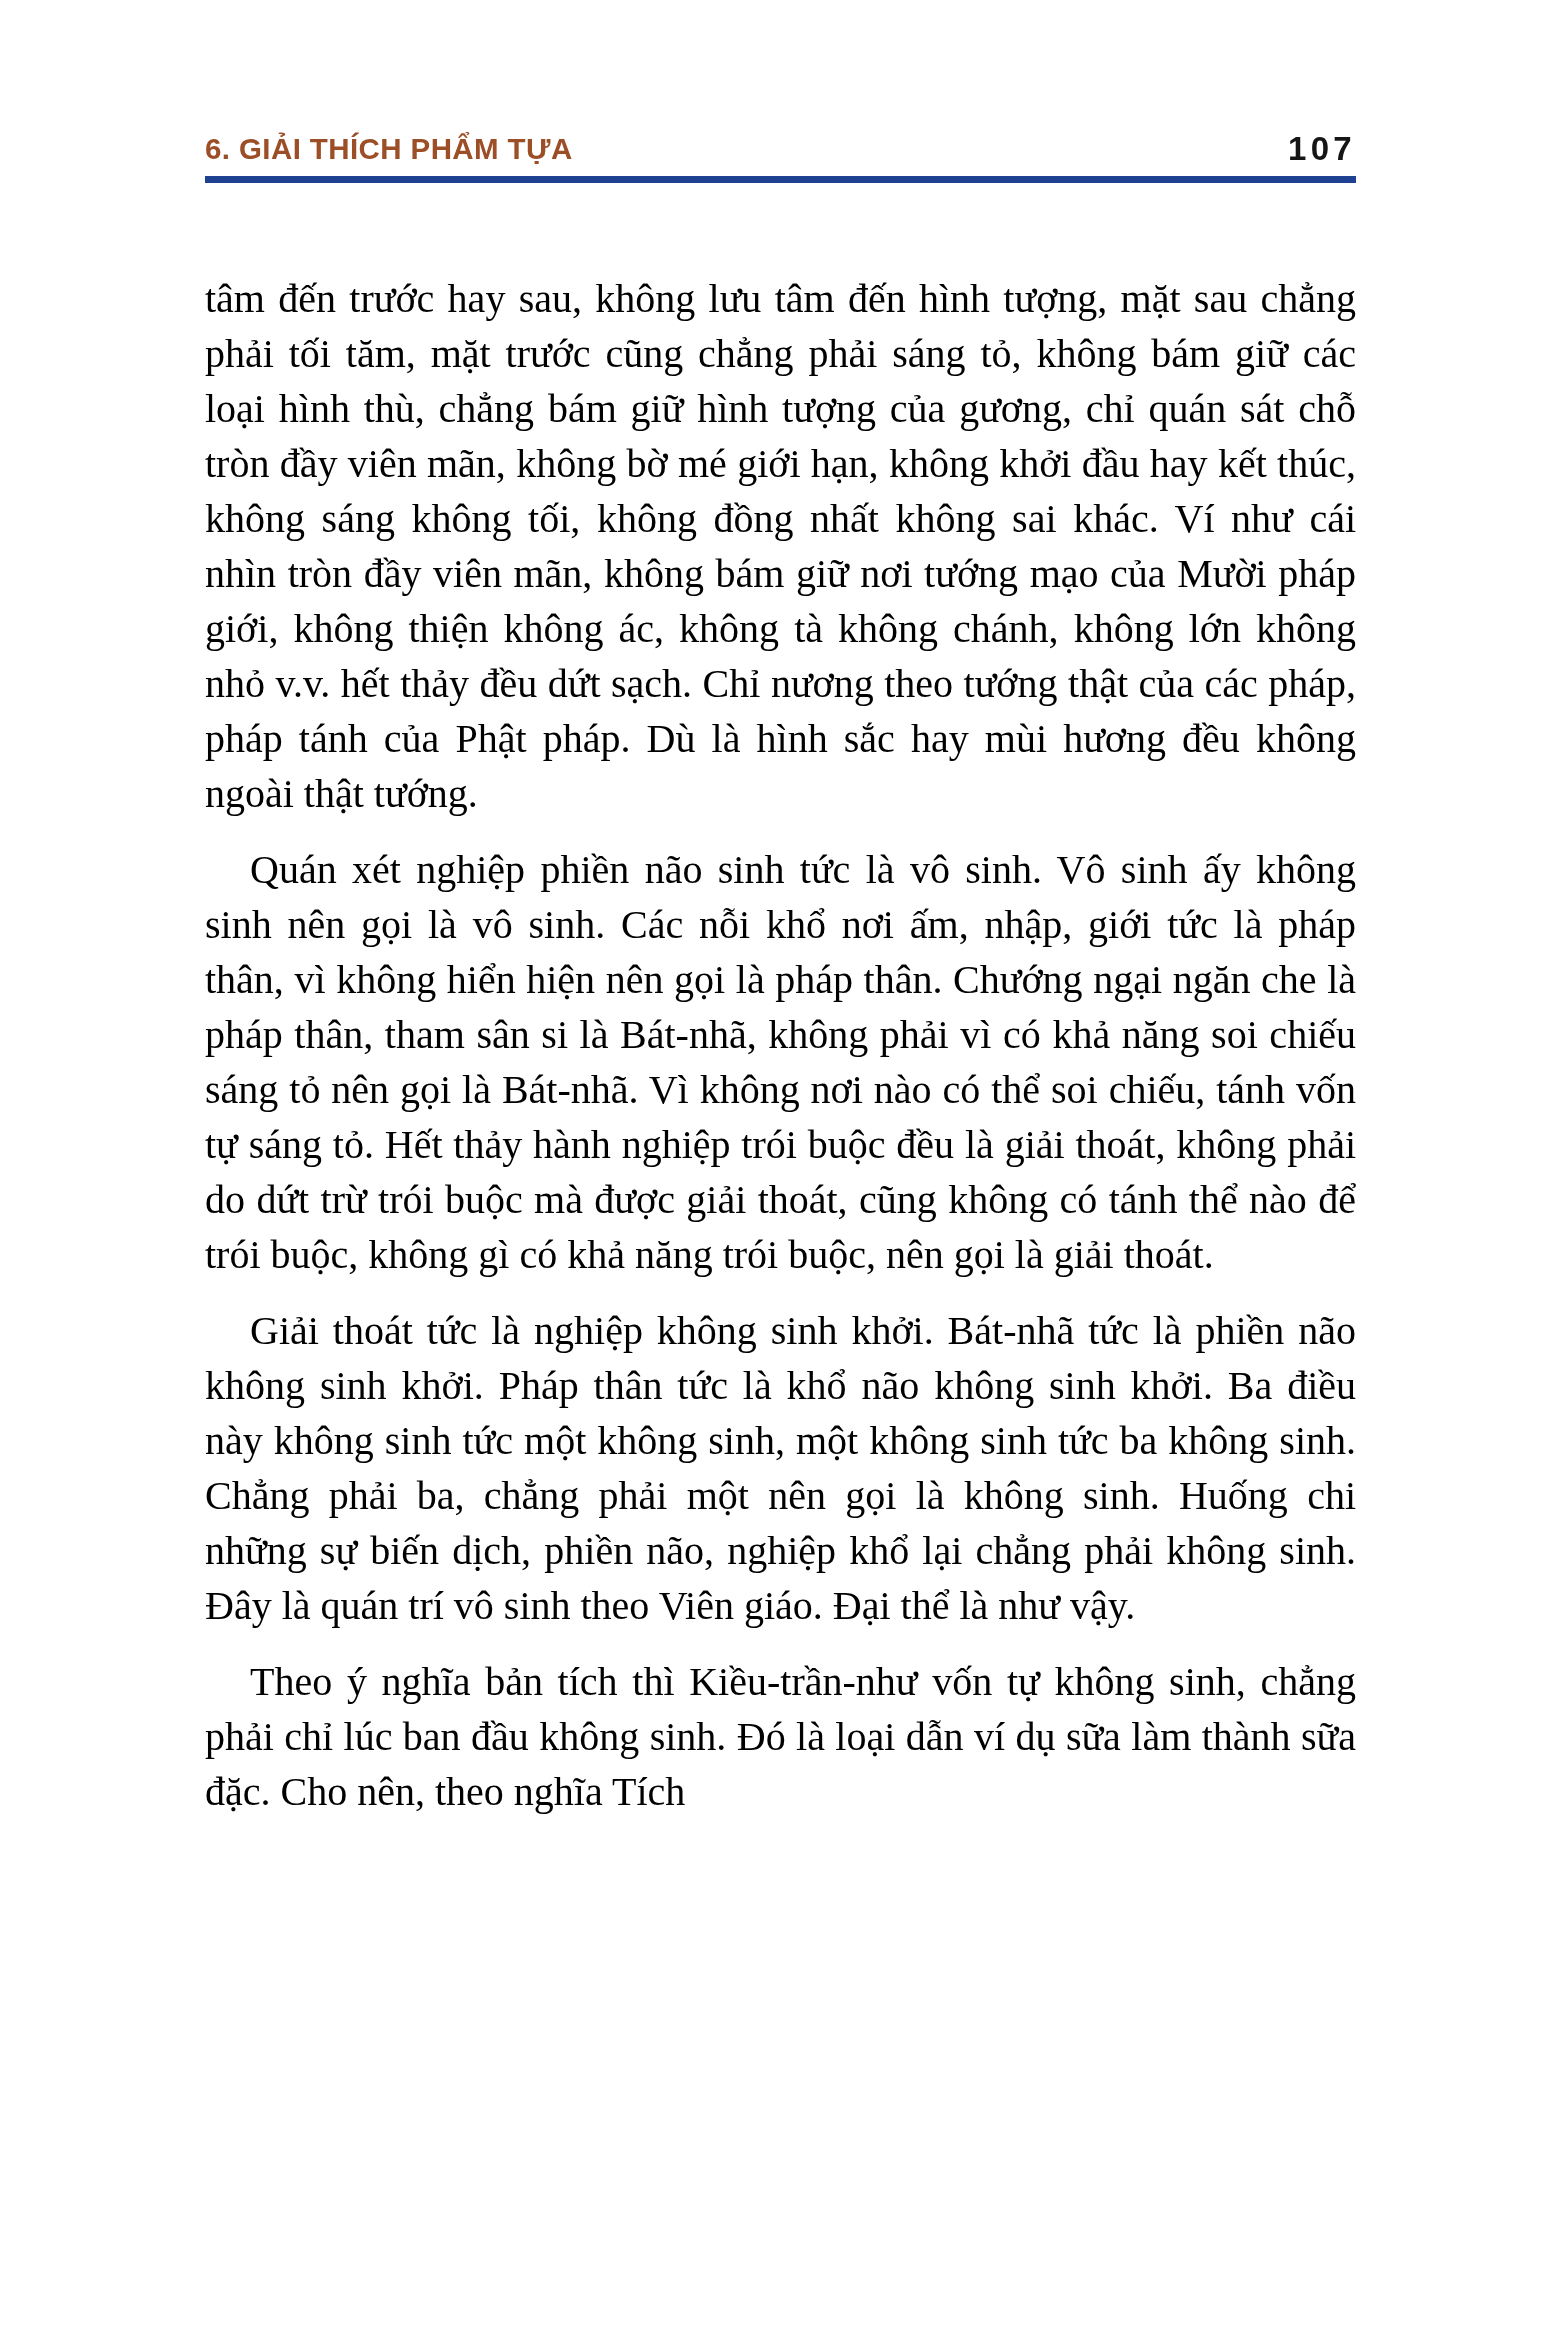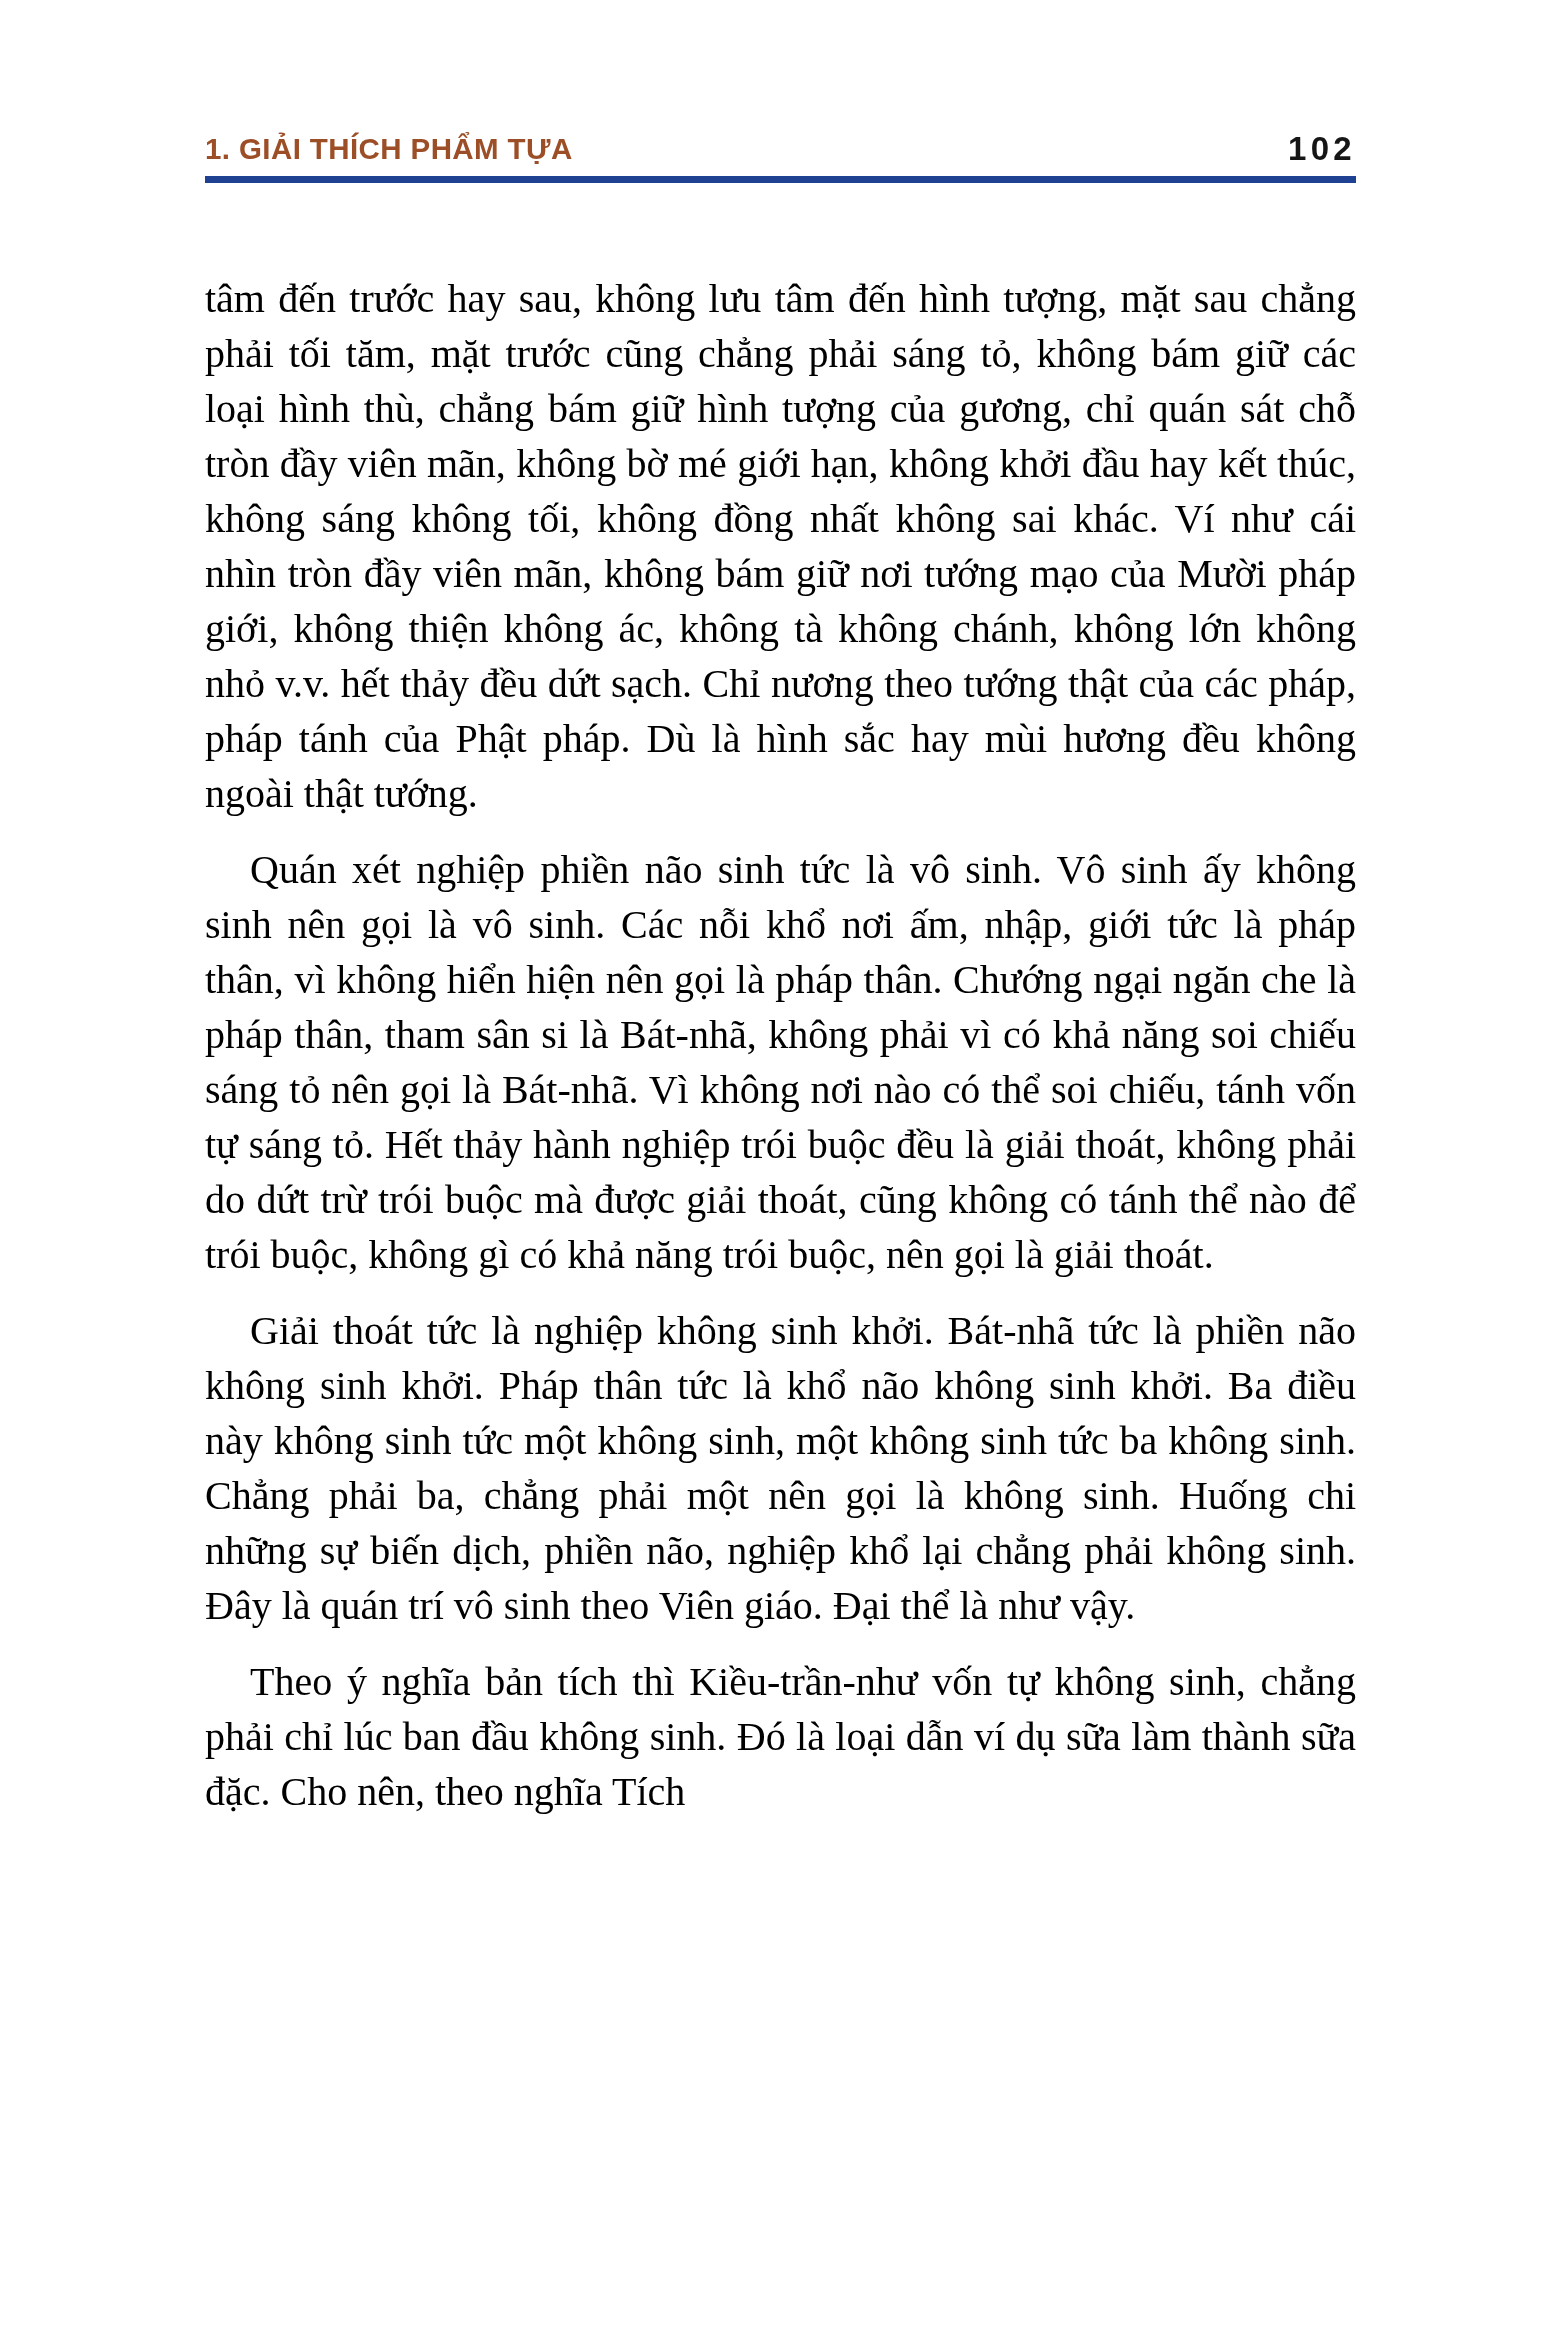--- a/index.html
+++ b/index.html
@@ -59,22 +59,22 @@
   .para.indent {
     text-indent: 45px;
   }
 </style>
 </head>
 <body>
 
 <div class="page">
   <header>
     <div class="header-row">
-      <span class="running-title">1. GIẢI THÍCH PHẨM TỰA</span>
-      <span class="page-number">102</span>
+      <span class="running-title">6. GIẢI THÍCH PHẨM TỰA</span>
+      <span class="page-number">107</span>
     </div>
     <div class="header-rule"></div>
   </header>
 
   <main class="page-body">
     <p class="para">tâm đến trước hay sau, không lưu tâm đến hình tượng, mặt sau chẳng phải tối tăm, mặt trước cũng chẳng phải sáng tỏ, không bám giữ các loại hình thù, chẳng bám giữ hình tượng của gương, chỉ quán sát chỗ tròn đầy viên mãn, không bờ mé giới hạn, không khởi đầu hay kết thúc, không sáng không tối, không đồng nhất không sai khác. Ví như cái nhìn tròn đầy viên mãn, không bám giữ nơi tướng mạo của Mười pháp giới, không thiện không ác, không tà không chánh, không lớn không nhỏ v.v. hết thảy đều dứt sạch. Chỉ nương theo tướng thật của các pháp, pháp tánh của Phật pháp. Dù là hình sắc hay mùi hương đều không ngoài thật tướng.</p>
     <p class="para indent">Quán xét nghiệp phiền não sinh tức là vô sinh. Vô sinh ấy không sinh nên gọi là vô sinh. Các nỗi khổ nơi ấm, nhập, giới tức là pháp thân, vì không hiển hiện nên gọi là pháp thân. Chướng ngại ngăn che là pháp thân, tham sân si là Bát-nhã, không phải vì có khả năng soi chiếu sáng tỏ nên gọi là Bát-nhã. Vì không nơi nào có thể soi chiếu, tánh vốn tự sáng tỏ. Hết thảy hành nghiệp trói buộc đều là giải thoát, không phải do dứt trừ trói buộc mà được giải thoát, cũng không có tánh thể nào để trói buộc, không gì có khả năng trói buộc, nên gọi là giải thoát.</p>
     <p class="para indent">Giải thoát tức là nghiệp không sinh khởi. Bát-nhã tức là phiền não không sinh khởi. Pháp thân tức là khổ não không sinh khởi. Ba điều này không sinh tức một không sinh, một không sinh tức ba không sinh. Chẳng phải ba, chẳng phải một nên gọi là không sinh. Huống chi những sự biến dịch, phiền não, nghiệp khổ lại chẳng phải không sinh. Đây là quán trí vô sinh theo Viên giáo. Đại thể là như vậy.</p>
     <p class="para indent">Theo ý nghĩa bản tích thì Kiều-trần-như vốn tự không sinh, chẳng phải chỉ lúc ban đầu không sinh. Đó là loại dẫn ví dụ sữa làm thành sữa đặc. Cho nên, theo nghĩa Tích</p>
   </main>

